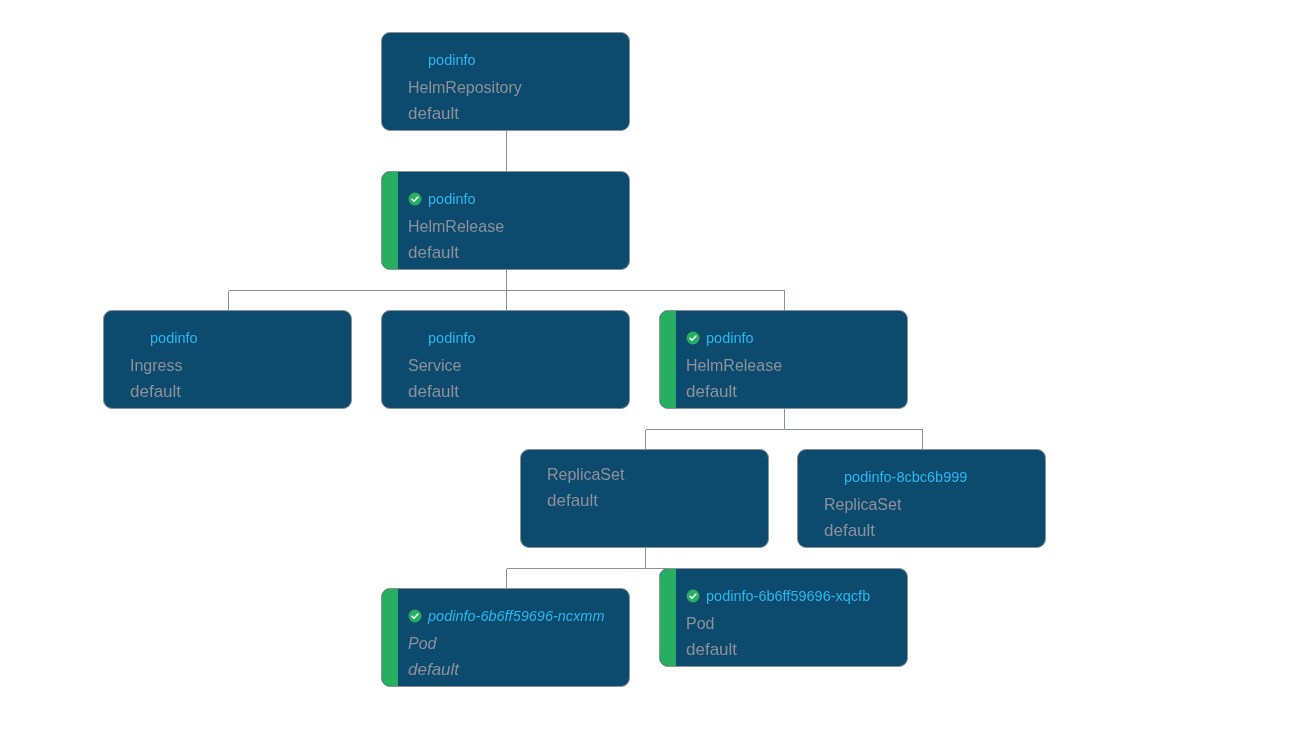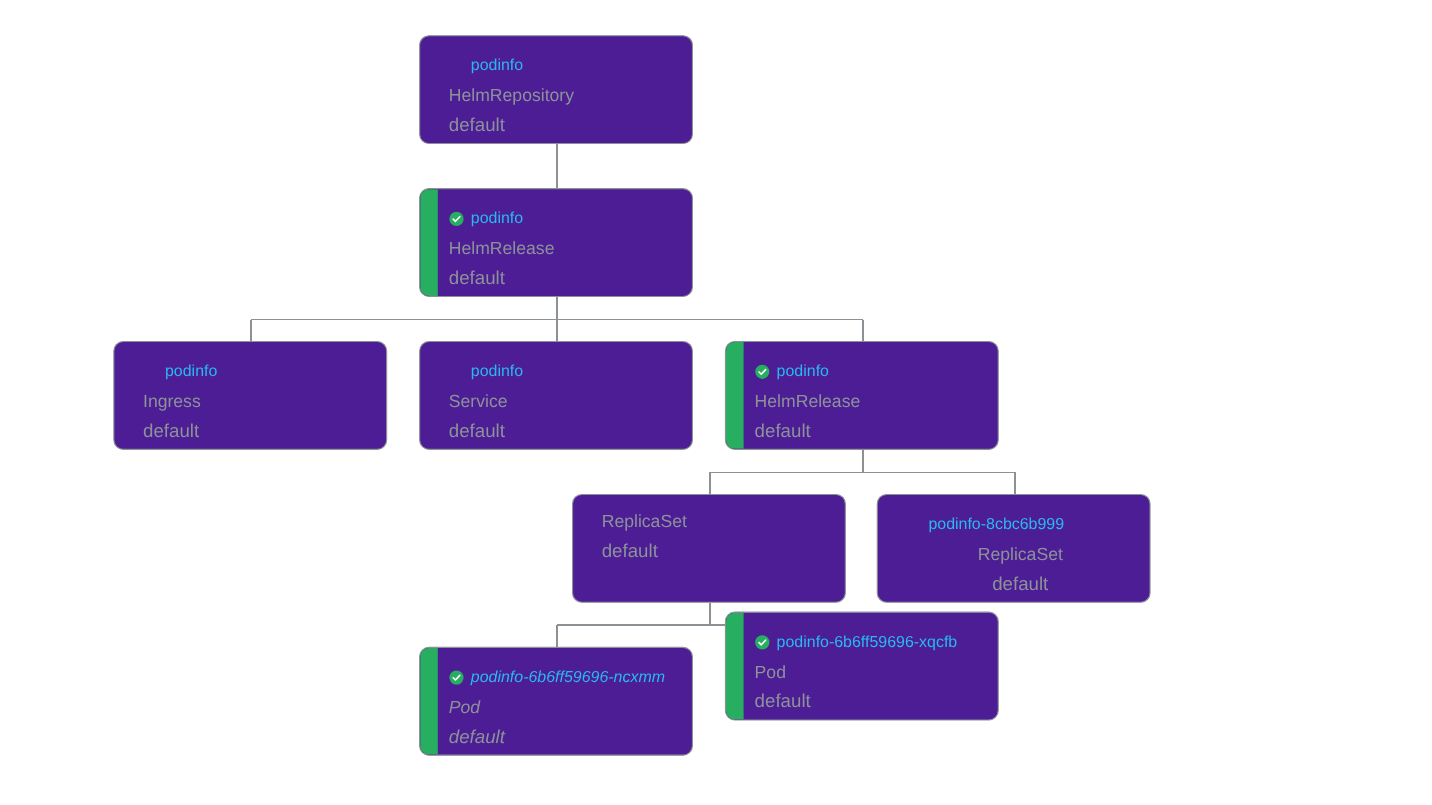--- a/index.html
+++ b/index.html
@@ -37,21 +37,21 @@
     left: 0;
     top: 0;
     width: 1302px;
     height: 732px;
     z-index: 2;
   }
 
   .node {
     position: absolute;
     box-sizing: border-box;
-    background: #4c1d95;
+    background: #0c4a6e;
     border: 1.6px solid #8c9196;
     border-radius: 9px;
     overflow: hidden;
     display: block;
   }
 
   .node-status-bar {
     position: absolute;
     left: 0;
     top: 0;
@@ -193,21 +193,21 @@
           <div class="node-kind">HelmRelease</div>
           <div class="node-namespace">default</div>
         </div>
       </div>
       <div class="node" style="left: 520px; top: 449px; width: 249px; height: 99px;">
         <div class="node-body">
           <div class="node-kind">ReplicaSet</div>
           <div class="node-namespace">default</div>
         </div>
       </div>
-      <div class="node" style="left: 797px; top: 449px; width: 249px; height: 99px; text-align: center;">
+      <div class="node" style="left: 797px; top: 449px; width: 249px; height: 99px;">
         <div class="node-body">
           <div class="node-title-row">
             <span class="status-icon placeholder"></span>
             <span class="node-title">podinfo-8cbc6b999</span>
           </div>
           <div class="node-kind">ReplicaSet</div>
           <div class="node-namespace">default</div>
         </div>
       </div>
       <div class="node" style="left: 381px; top: 588px; width: 249px; height: 99px; font-style: italic;">
@@ -217,21 +217,21 @@
             <span class="status-icon"><svg viewBox="0 0 16 16" width="14" height="14" xmlns="http://www.w3.org/2000/svg">
                 <circle cx="8" cy="8" r="7.4" fill="#27ae60"></circle>
                 <path d="M4.6 8.2 L6.9 10.5 L11.4 5.7" fill="none" stroke="#ffffff" stroke-width="1.7" stroke-linecap="round" stroke-linejoin="round"></path>
               </svg></span>
             <span class="node-title">podinfo-6b6ff59696-ncxmm</span>
           </div>
           <div class="node-kind">Pod</div>
           <div class="node-namespace">default</div>
         </div>
       </div>
-      <div class="node" style="left: 659px; top: 556px; width: 249px; height: 99px;">
+      <div class="node" style="left: 659px; top: 568px; width: 249px; height: 99px;">
         <div class="node-status-bar"></div>
         <div class="node-body">
           <div class="node-title-row">
             <span class="status-icon"><svg viewBox="0 0 16 16" width="14" height="14" xmlns="http://www.w3.org/2000/svg">
                 <circle cx="8" cy="8" r="7.4" fill="#27ae60"></circle>
                 <path d="M4.6 8.2 L6.9 10.5 L11.4 5.7" fill="none" stroke="#ffffff" stroke-width="1.7" stroke-linecap="round" stroke-linejoin="round"></path>
               </svg></span>
             <span class="node-title">podinfo-6b6ff59696-xqcfb</span>
           </div>
           <div class="node-kind">Pod</div>

